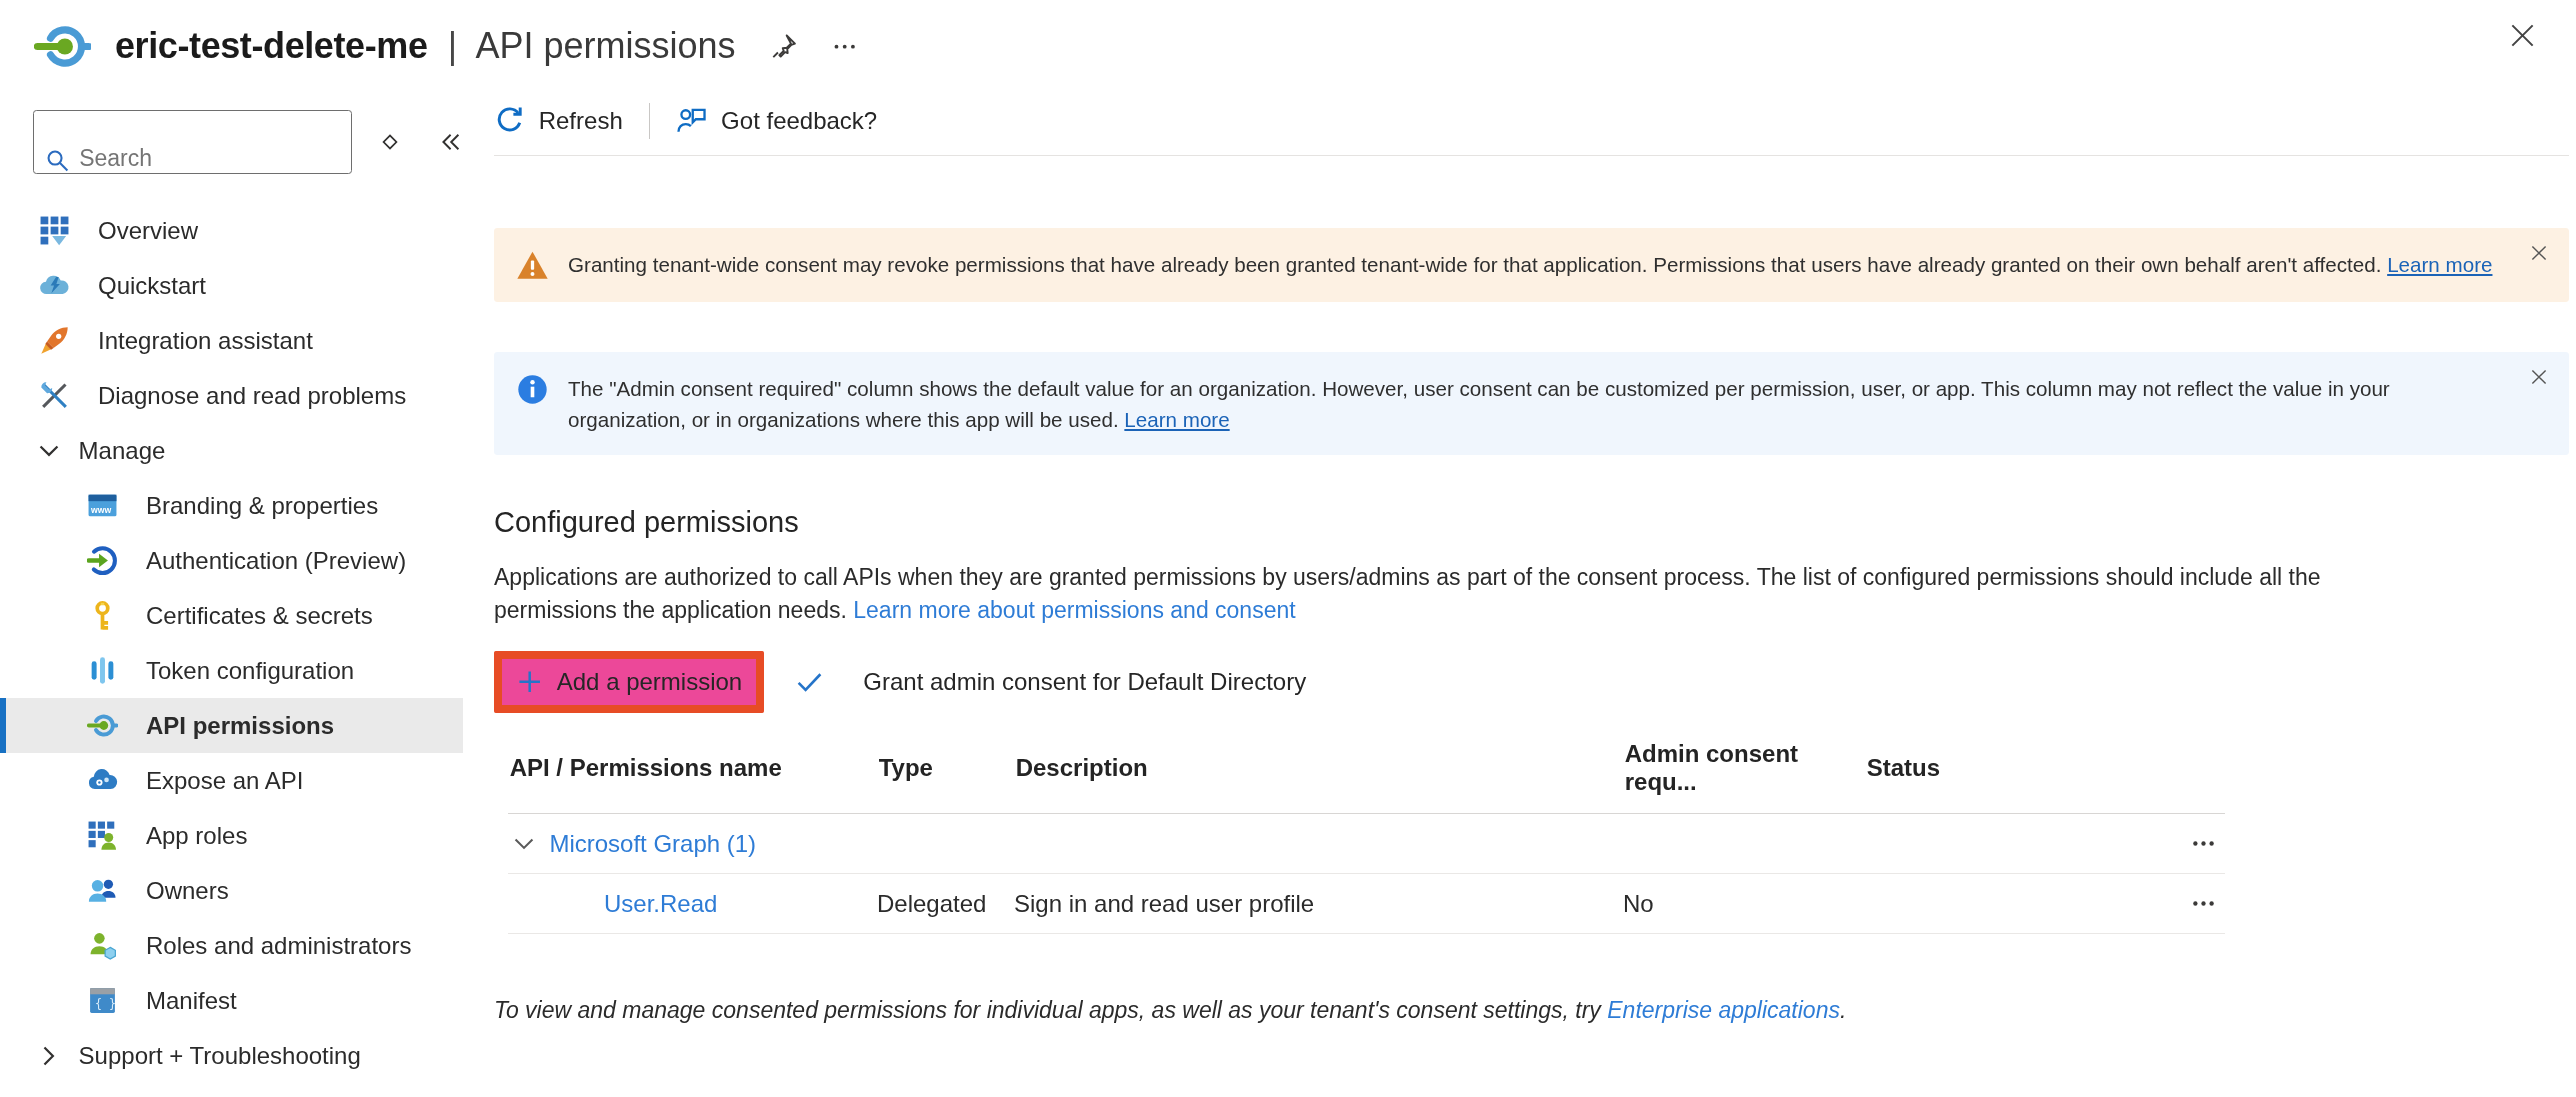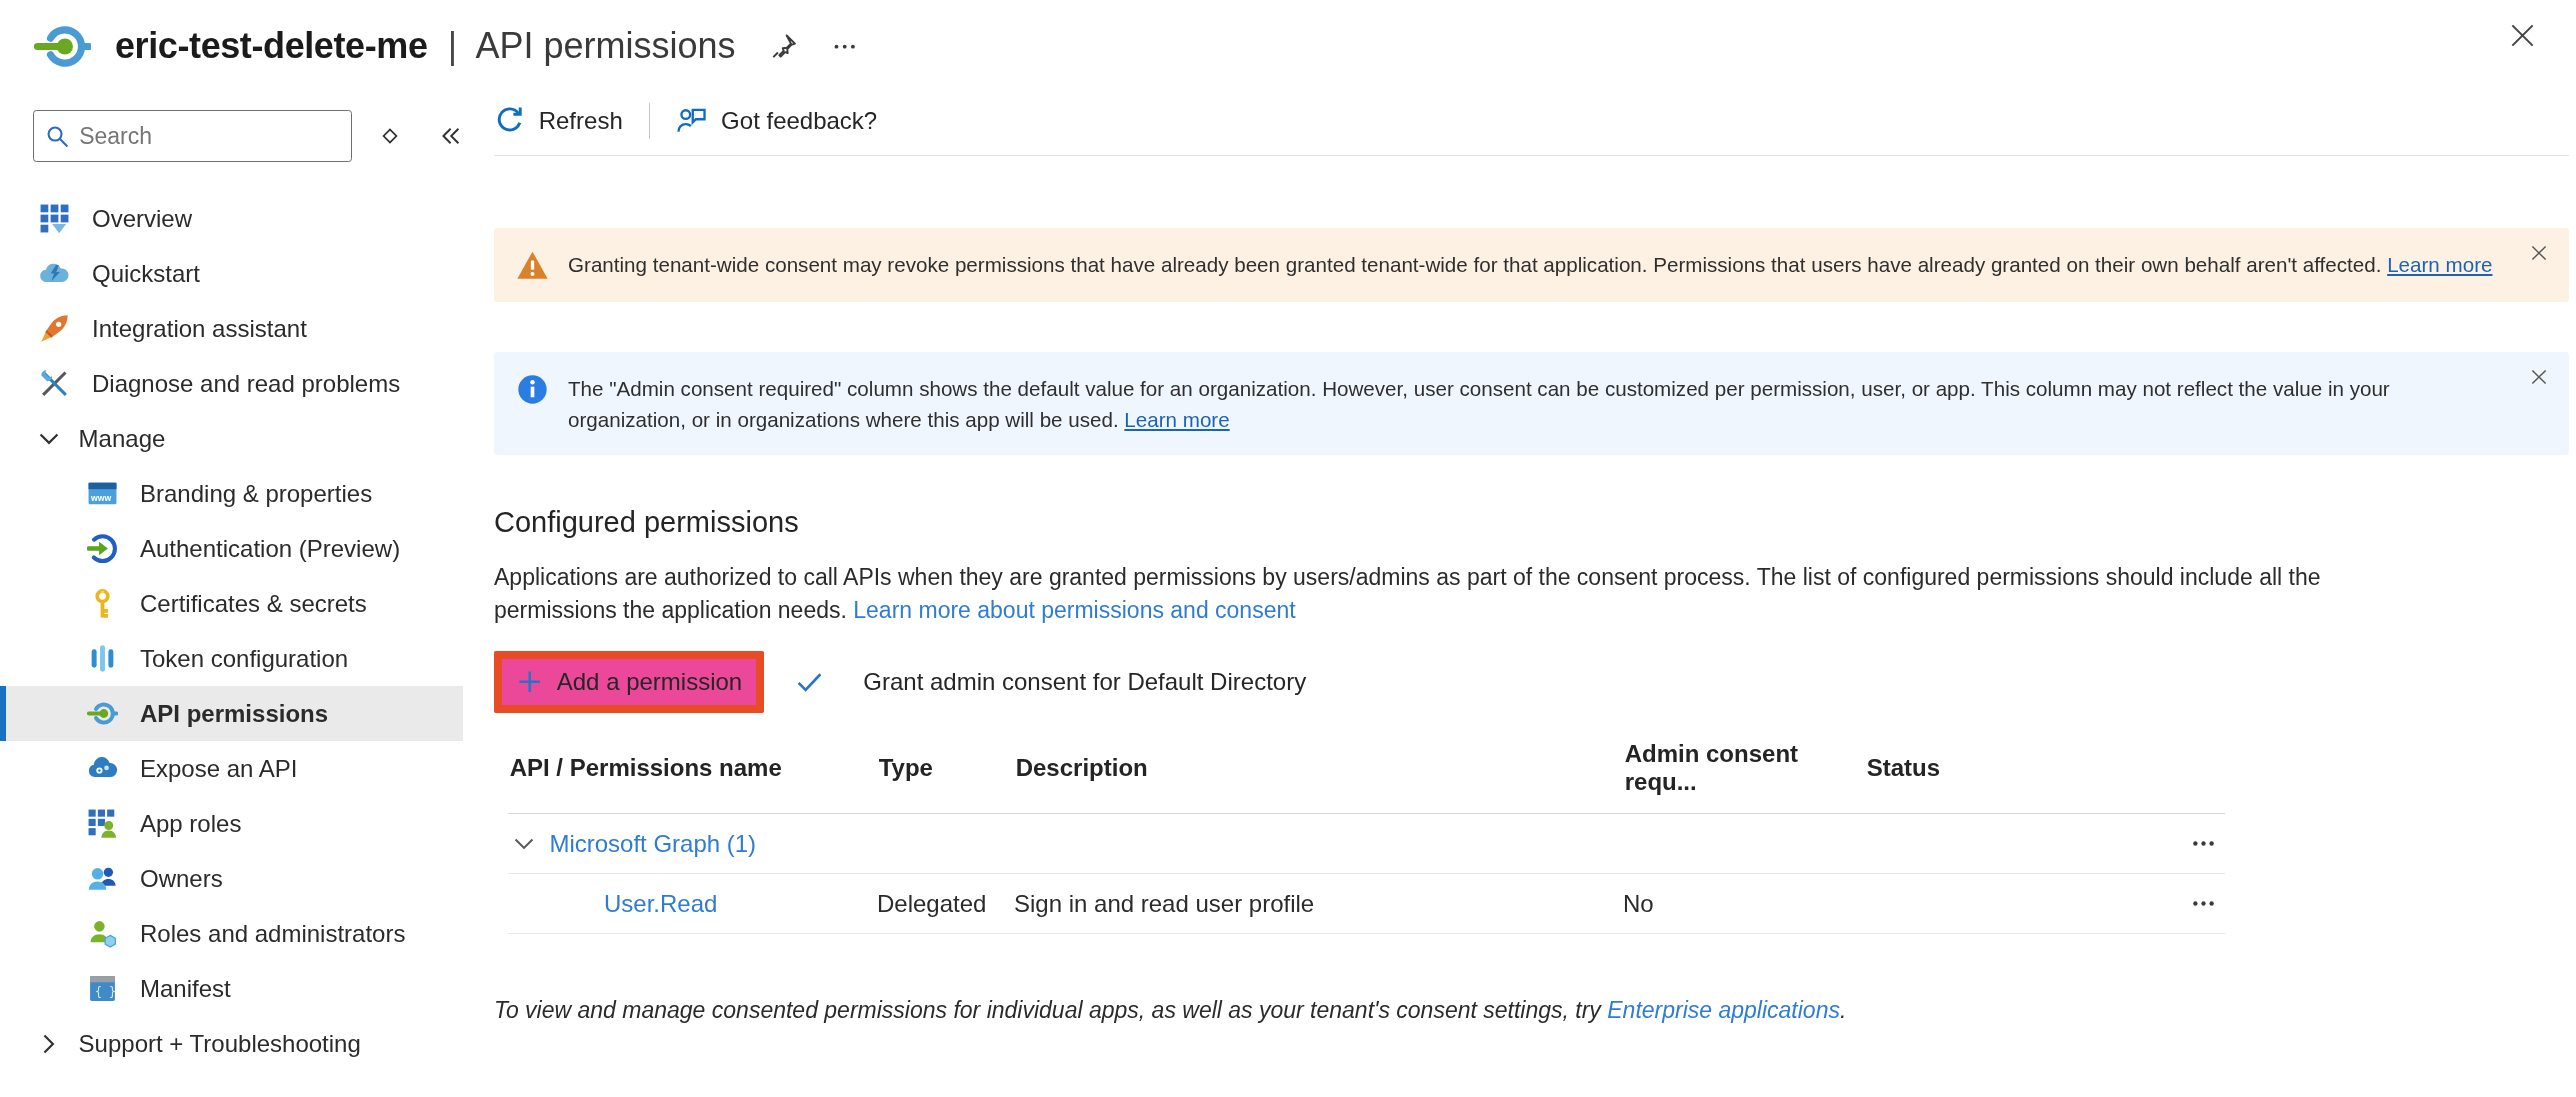--- a/index.html
+++ b/index.html
@@ -23,33 +23,33 @@
   .blade-close { position:absolute; top:20.6px; right:39px; cursor:pointer; }
   .blade-close svg { width:29px; height:29px; }
 
   
   .page-body { display:flex; align-items:flex-start; }
   .sidebar { width:463px; flex:none; padding-top:24px; }
   .content { flex:1; padding:0 6.9px 0 31px; position:relative; }
 
   
   .search-row { display:flex; align-items:center; padding-left:33px; }
-  .search-box { width:319px; height:52px; border:1.7px solid #6e6e6e; border-radius:3.4px;
-                display:flex; align-items:center; background:#fff; }
+  .search-box { width:319px; height:64px; border:1.7px solid #6e6e6e; border-radius:3.4px;
+                display:flex; align-items:flex-end; background:#fff; }
   .search-box svg { width:26px; height:26px; margin:0 6.9px 0 10.3px; flex:none; }
   .search-box input { border:none; outline:none; font-size:23px; flex:1; min-width:0;
                       color:#333; font-family:inherit; background:transparent; }
   .side-icon-btn { margin-left:26px; cursor:pointer; display:flex; }
   .side-icon-btn svg { width:24px; height:24px; }
   .side-icon-btn.collapse { margin-left:36px; }
 
   .nav { margin-top:29px; }
   .nav-item { display:flex; align-items:center; height:55px; padding-left:39px;
               position:relative; font-size:24px; color:#2b2b2b; cursor:pointer; white-space:nowrap; }
-  .nav-item .nav-icon { width:31px; height:31px; margin-right:22px; flex:none; display:flex; }
+  .nav-item .nav-icon { width:31px; height:31px; margin-right:28px; flex:none; display:flex; }
   .nav-item .nav-icon svg { width:31px; height:31px; }
   .nav-item.section .nav-icon { width:26px; height:26px; margin-right:17px; margin-left:-3.4px; }
   .nav-item.section .nav-icon svg { width:26px; height:26px; }
   .nav-item.sub { padding-left:87px; }
   .nav-item.selected { background:#eaeaea; font-weight:700; }
   .nav-item.selected::before { content:""; position:absolute; left:0; top:0; bottom:0;
                                width:6px; background:#1871c3; }
 
   
   .toolbar { display:flex; align-items:center; height:70px; border-bottom:1.7px solid #e5e3e1; }

